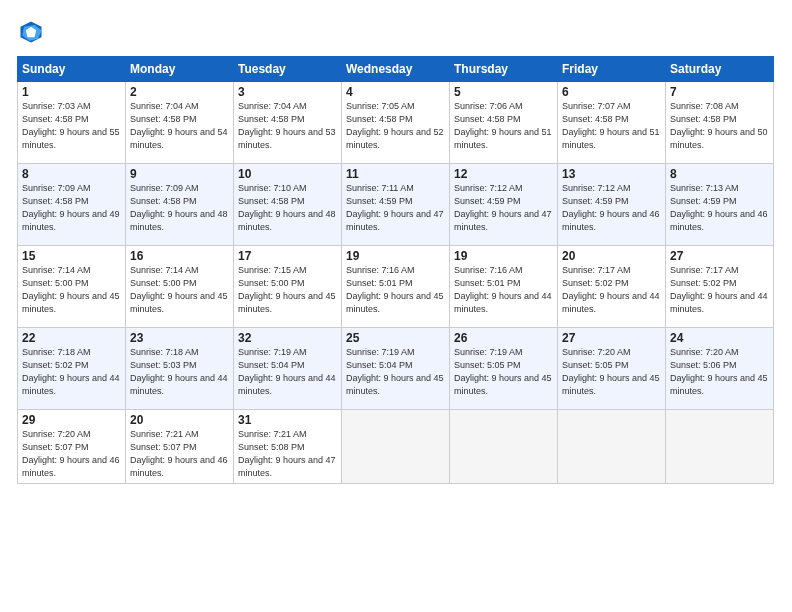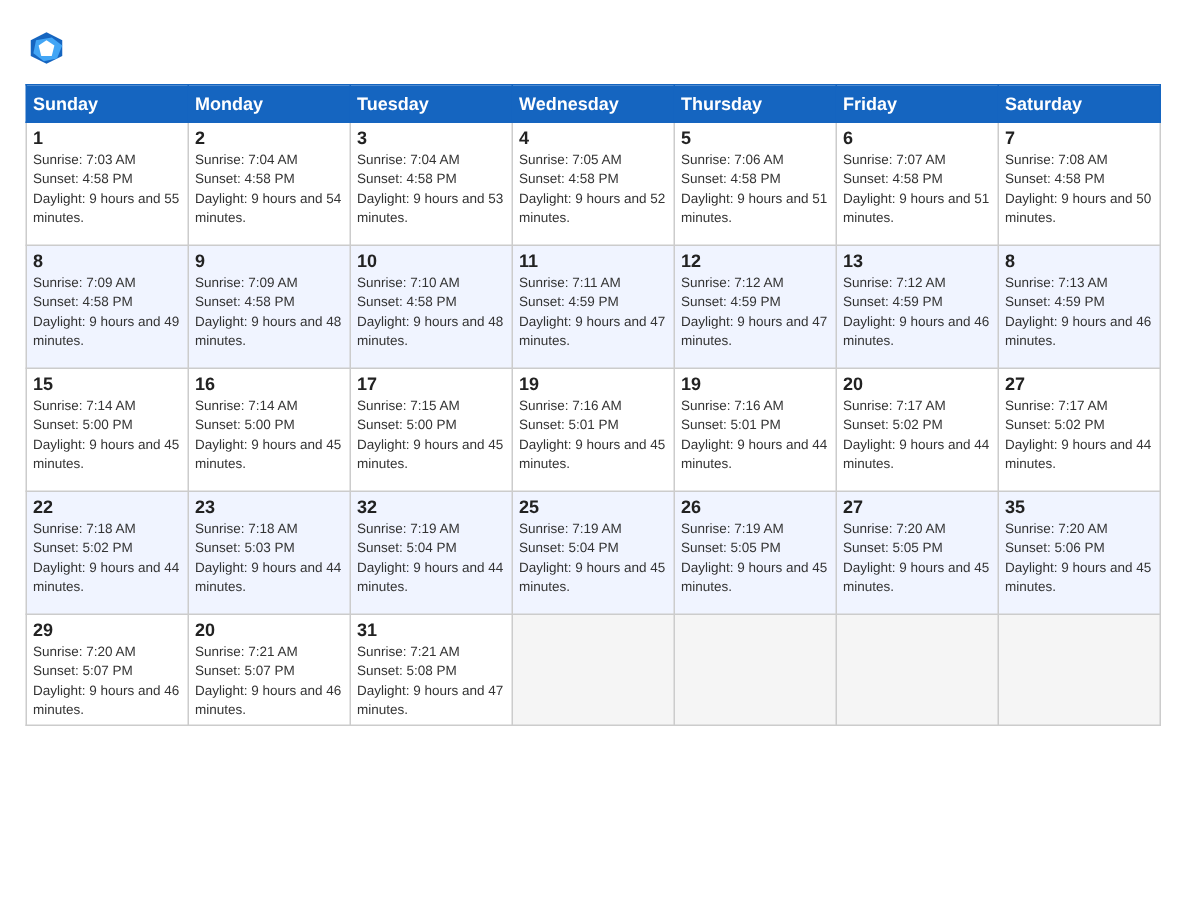--- a/index.html
+++ b/index.html
@@ -154,21 +154,21 @@
           <td><span class="day-num">20</span><span class="cell-text">Sunrise: 7:17 AM<br>Sunset: 5:02 PM<br>Daylight: 9 hours and 44 minutes.</span></td>
           <td><span class="day-num">27</span><span class="cell-text">Sunrise: 7:17 AM<br>Sunset: 5:02 PM<br>Daylight: 9 hours and 44 minutes.</span></td>
         </tr>
         <tr>
           <td><span class="day-num">22</span><span class="cell-text">Sunrise: 7:18 AM<br>Sunset: 5:02 PM<br>Daylight: 9 hours and 44 minutes.</span></td>
           <td><span class="day-num">23</span><span class="cell-text">Sunrise: 7:18 AM<br>Sunset: 5:03 PM<br>Daylight: 9 hours and 44 minutes.</span></td>
           <td><span class="day-num">32</span><span class="cell-text">Sunrise: 7:19 AM<br>Sunset: 5:04 PM<br>Daylight: 9 hours and 44 minutes.</span></td>
           <td><span class="day-num">25</span><span class="cell-text">Sunrise: 7:19 AM<br>Sunset: 5:04 PM<br>Daylight: 9 hours and 45 minutes.</span></td>
           <td><span class="day-num">26</span><span class="cell-text">Sunrise: 7:19 AM<br>Sunset: 5:05 PM<br>Daylight: 9 hours and 45 minutes.</span></td>
           <td><span class="day-num">27</span><span class="cell-text">Sunrise: 7:20 AM<br>Sunset: 5:05 PM<br>Daylight: 9 hours and 45 minutes.</span></td>
-          <td><span class="day-num">35</span><span class="cell-text">Sunrise: 7:20 AM<br>Sunset: 5:06 PM<br>Daylight: 9 hours and 45 minutes.</span></td>
+          <td><span class="day-num">24</span><span class="cell-text">Sunrise: 7:20 AM<br>Sunset: 5:06 PM<br>Daylight: 9 hours and 45 minutes.</span></td>
         </tr>
         <tr class="last-row">
           <td><span class="day-num">29</span><span class="cell-text">Sunrise: 7:20 AM<br>Sunset: 5:07 PM<br>Daylight: 9 hours and 46 minutes.</span></td>
           <td><span class="day-num">20</span><span class="cell-text">Sunrise: 7:21 AM<br>Sunset: 5:07 PM<br>Daylight: 9 hours and 46 minutes.</span></td>
           <td><span class="day-num">31</span><span class="cell-text">Sunrise: 7:21 AM<br>Sunset: 5:08 PM<br>Daylight: 9 hours and 47 minutes.</span></td>
           <td class="empty"></td>
           <td class="empty"></td>
           <td class="empty"></td>
           <td class="empty"></td>
         </tr>

